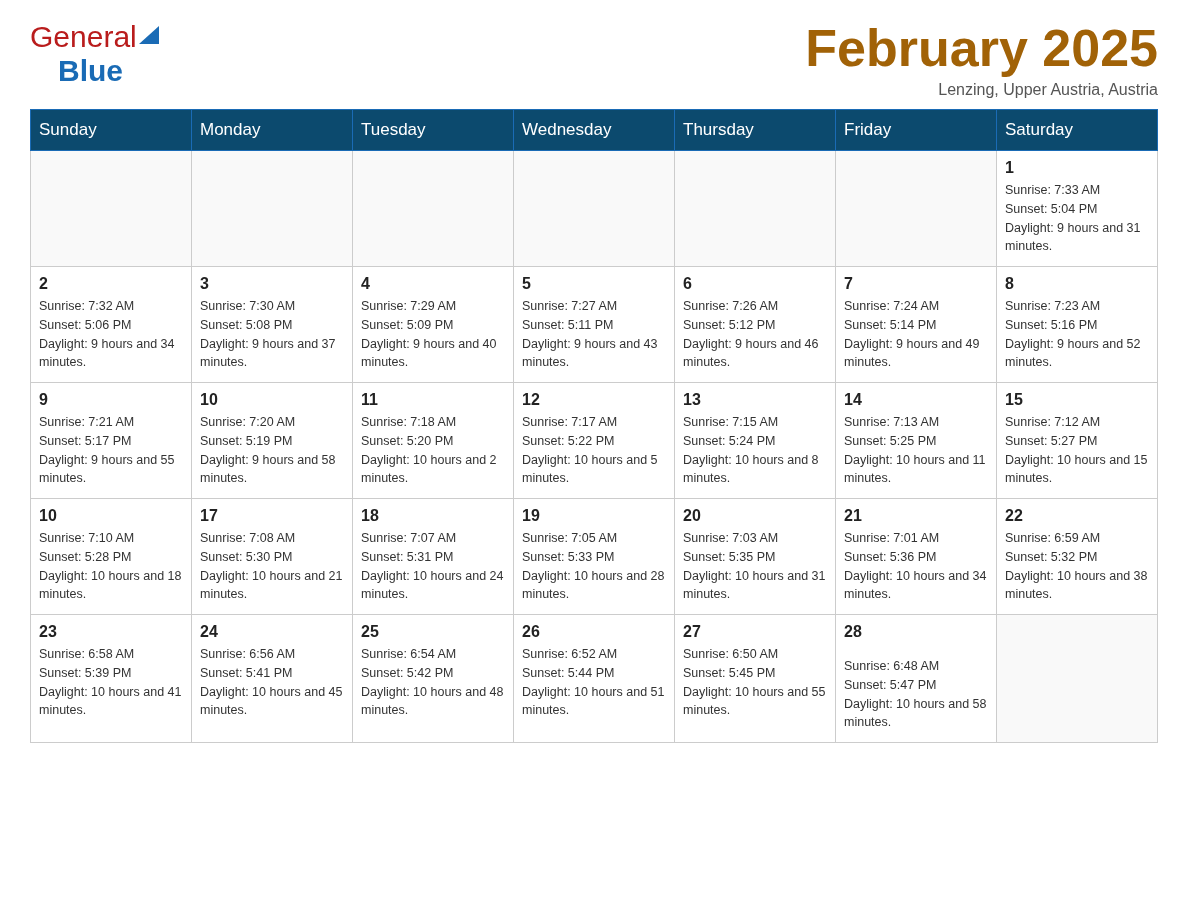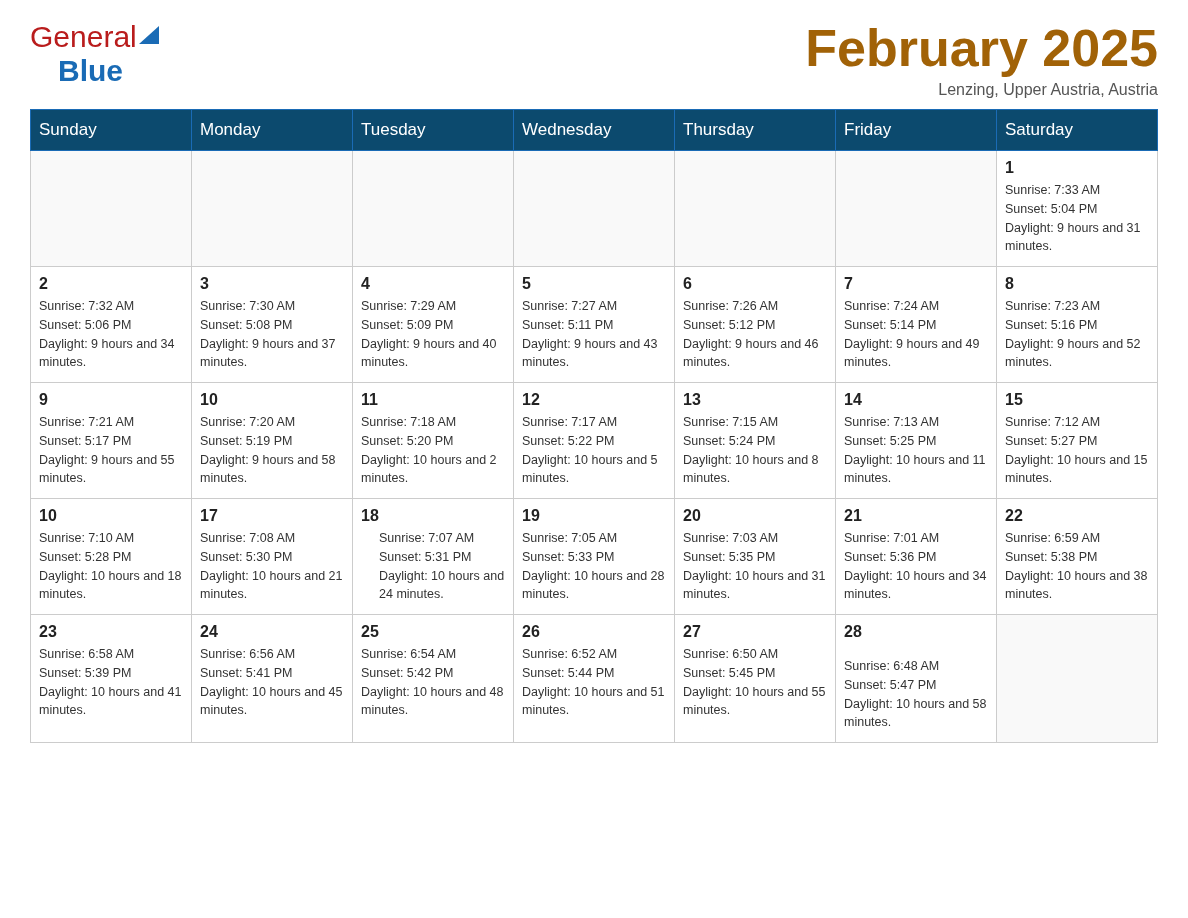--- a/index.html
+++ b/index.html
@@ -241,21 +241,21 @@
 Daylight: 10 hours and 18 minutes.</div>
         </td>
         <td>
           <div class="day-number">17</div>
           <div class="day-info" style="white-space: pre-line;">Sunrise: 7:08 AM
 Sunset: 5:30 PM
 Daylight: 10 hours and 21 minutes.</div>
         </td>
         <td>
           <div class="day-number">18</div>
-          <div class="day-info" style="white-space: pre-line; margin-left: 18px;">Sunrise: 7:07 AM
+          <div class="day-info" style="white-space: pre-line;">Sunrise: 7:07 AM
 Sunset: 5:31 PM
 Daylight: 10 hours and 24 minutes.</div>
         </td>
         <td>
           <div class="day-number">19</div>
           <div class="day-info" style="white-space: pre-line;">Sunrise: 7:05 AM
 Sunset: 5:33 PM
 Daylight: 10 hours and 28 minutes.</div>
         </td>
         <td>
@@ -266,21 +266,21 @@
         </td>
         <td>
           <div class="day-number">21</div>
           <div class="day-info" style="white-space: pre-line;">Sunrise: 7:01 AM
 Sunset: 5:36 PM
 Daylight: 10 hours and 34 minutes.</div>
         </td>
         <td>
           <div class="day-number">22</div>
           <div class="day-info" style="white-space: pre-line;">Sunrise: 6:59 AM
-Sunset: 5:38 PM
+Sunset: 5:32 PM
 Daylight: 10 hours and 38 minutes.</div>
         </td>
       </tr>
       <tr>
         <td>
           <div class="day-number">23</div>
           <div class="day-info" style="white-space: pre-line;">Sunrise: 6:58 AM
 Sunset: 5:39 PM
 Daylight: 10 hours and 41 minutes.</div>
         </td>

